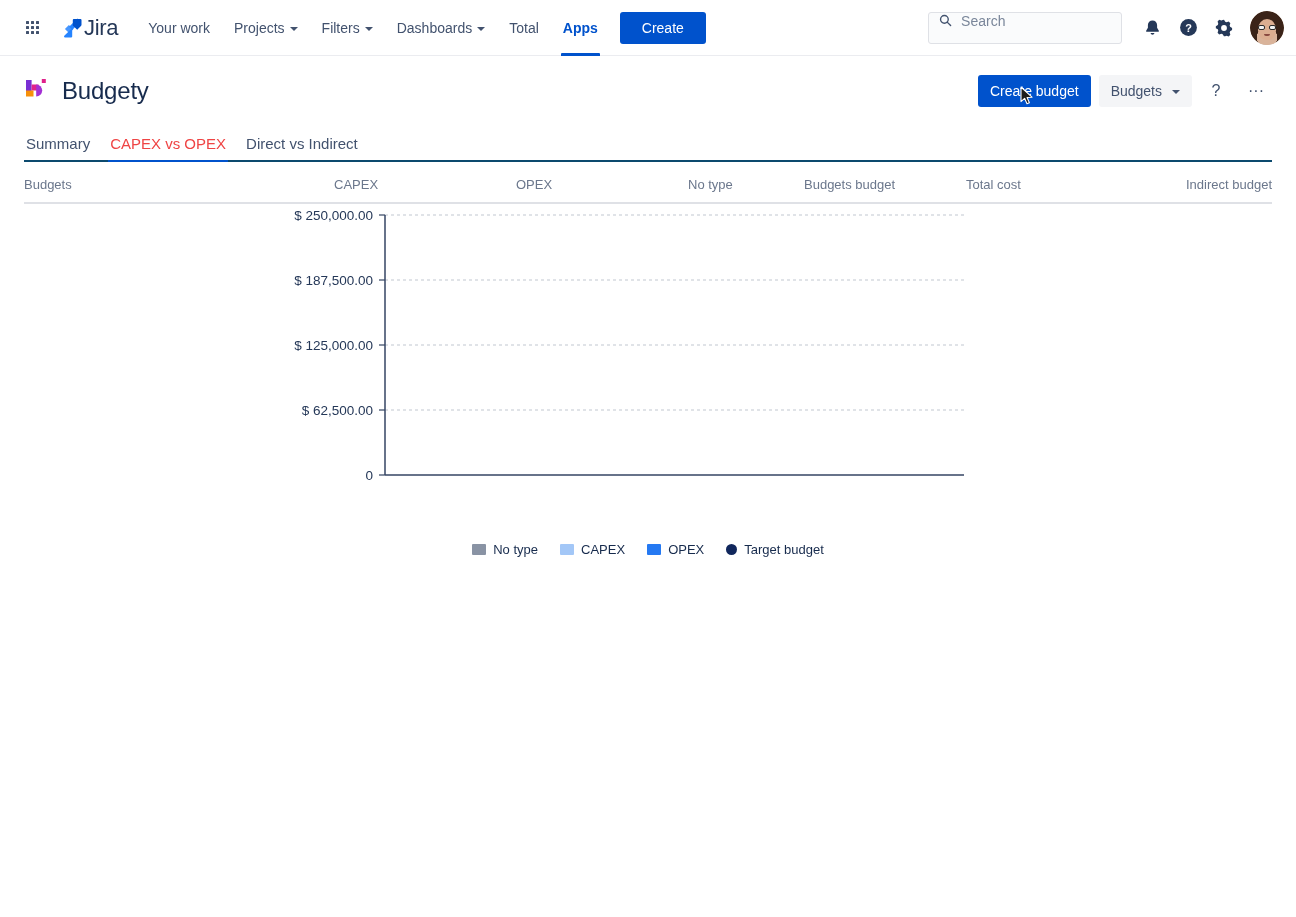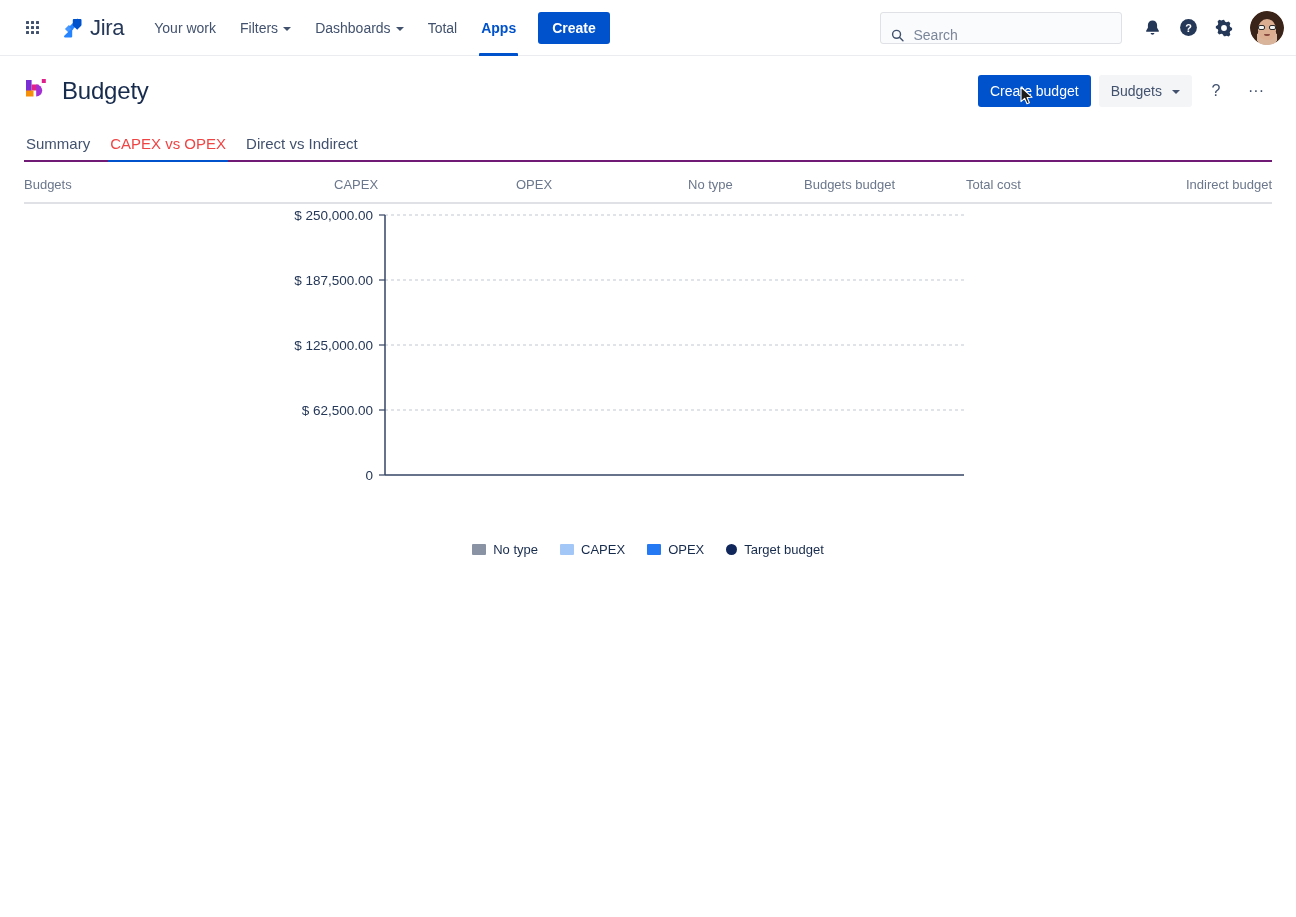--- a/index.html
+++ b/index.html
@@ -33,21 +33,21 @@
   }
   .grid-dots {
     display: grid;
     grid-template-columns: repeat(3, 3px);
     grid-template-rows: repeat(3, 3px);
     gap: 2px;
   }
   .grid-dots i { background: #42526e; border-radius: 0.5px; display:block; width:3px; height:3px; }
 
   .jira-brand {
-    display: flex; align-items: center; gap: 6px;
+    display: flex; align-items: center; gap: 0;
     margin-left: 12px; margin-right: 18px;
     cursor: pointer;
     flex: 0 0 auto;
   }
   .jira-wordmark {
     font-size: 22px;
     color: #253858;
     letter-spacing: -0.3px;
     font-weight: 400;
   }
@@ -81,42 +81,42 @@
     display: inline-block;
   }
 
   .create-btn {
     margin-left: 10px;
     background: #0052cc;
     color: #ffffff;
     border: none;
     border-radius: 3px;
     height: 32px;
-    padding: 0 14px;
+    padding: 0 22px;
     font-size: 14px;
-    font-weight: 700;
+    font-weight: 400;
     font-family: "Liberation Sans", sans-serif;
     cursor: pointer;
     flex: 0 0 auto;
   }
 
   .nav-right {
     margin-left: auto;
     display: flex;
     align-items: center;
     gap: 4px;
     flex: 0 0 auto;
   }
   .search-box {
     position: relative;
-    width: 242px; height: 32px;
+    width: 194px; height: 32px;
     border: 1px solid #dfe1e6;
     border-radius: 3px;
     background: #fafbfc;
-    display: flex; align-items: flex-end;
+    display: flex; align-items: flex-start;
     padding: 0 8px 0 10px;
     margin-right: 10px;
   }
   .search-input {
     border: none; outline: none; background: transparent;
     font-size: 14px;
     color: #42526e;
     font-family: "Liberation Sans", sans-serif;
     width: 100%;
     margin-left: 9px;
@@ -215,21 +215,21 @@
     font-family: "Liberation Sans", sans-serif;
   }
 
   
   .tabs {
     display: flex;
     align-items: flex-end;
     gap: 16px;
     height: 38px;
     margin-top: 6px;
-    border-bottom: 2px solid #701a75;
+    border-bottom: 2px solid #0c4a6e;
   }
   .tab {
     position: relative;
     padding: 0 2px 8px 2px;
     font-size: 15px;
     font-weight: 500;
     color: #42526e;
     cursor: pointer;
     white-space: nowrap;
   }
@@ -323,20 +323,24 @@
       <path d="M11.2 12.9 4.3 19.8c-.6.6-.2 1.6.7 1.6h6.3c.5 0 .9-.4.9-.9v-6.1c0-.8-.5-1.1-1-1.5z" fill="#2684ff"></path>
       <path d="M20 3h-6.3c-.5 0-.9.4-.9.9v5.5l4.4 4.4 3.5-3.5c.6-.6.8-1 .8-1.6V3.9c0-.5-.4-.9-.9-.9z" fill="#0052cc"></path>
       <path d="M13.3 13.3 8.9 8.9l-4 4 4.4 4.4z" fill="#2684ff" opacity=".85"></path>
     </svg>
     <span class="jira-wordmark">Jira</span>
   </div>
 
   <div class="nav-items">
     <div class="nav-item">
       <span>Your work</span>
+    </div>
+    <div class="nav-item">
+      <span>Projects</span>
+      <span class="caret"></span>
     </div>
     <div class="nav-item">
       <span>Filters</span>
       <span class="caret"></span>
     </div>
     <div class="nav-item">
       <span>Dashboards</span>
       <span class="caret"></span>
     </div>
     <div class="nav-item">

